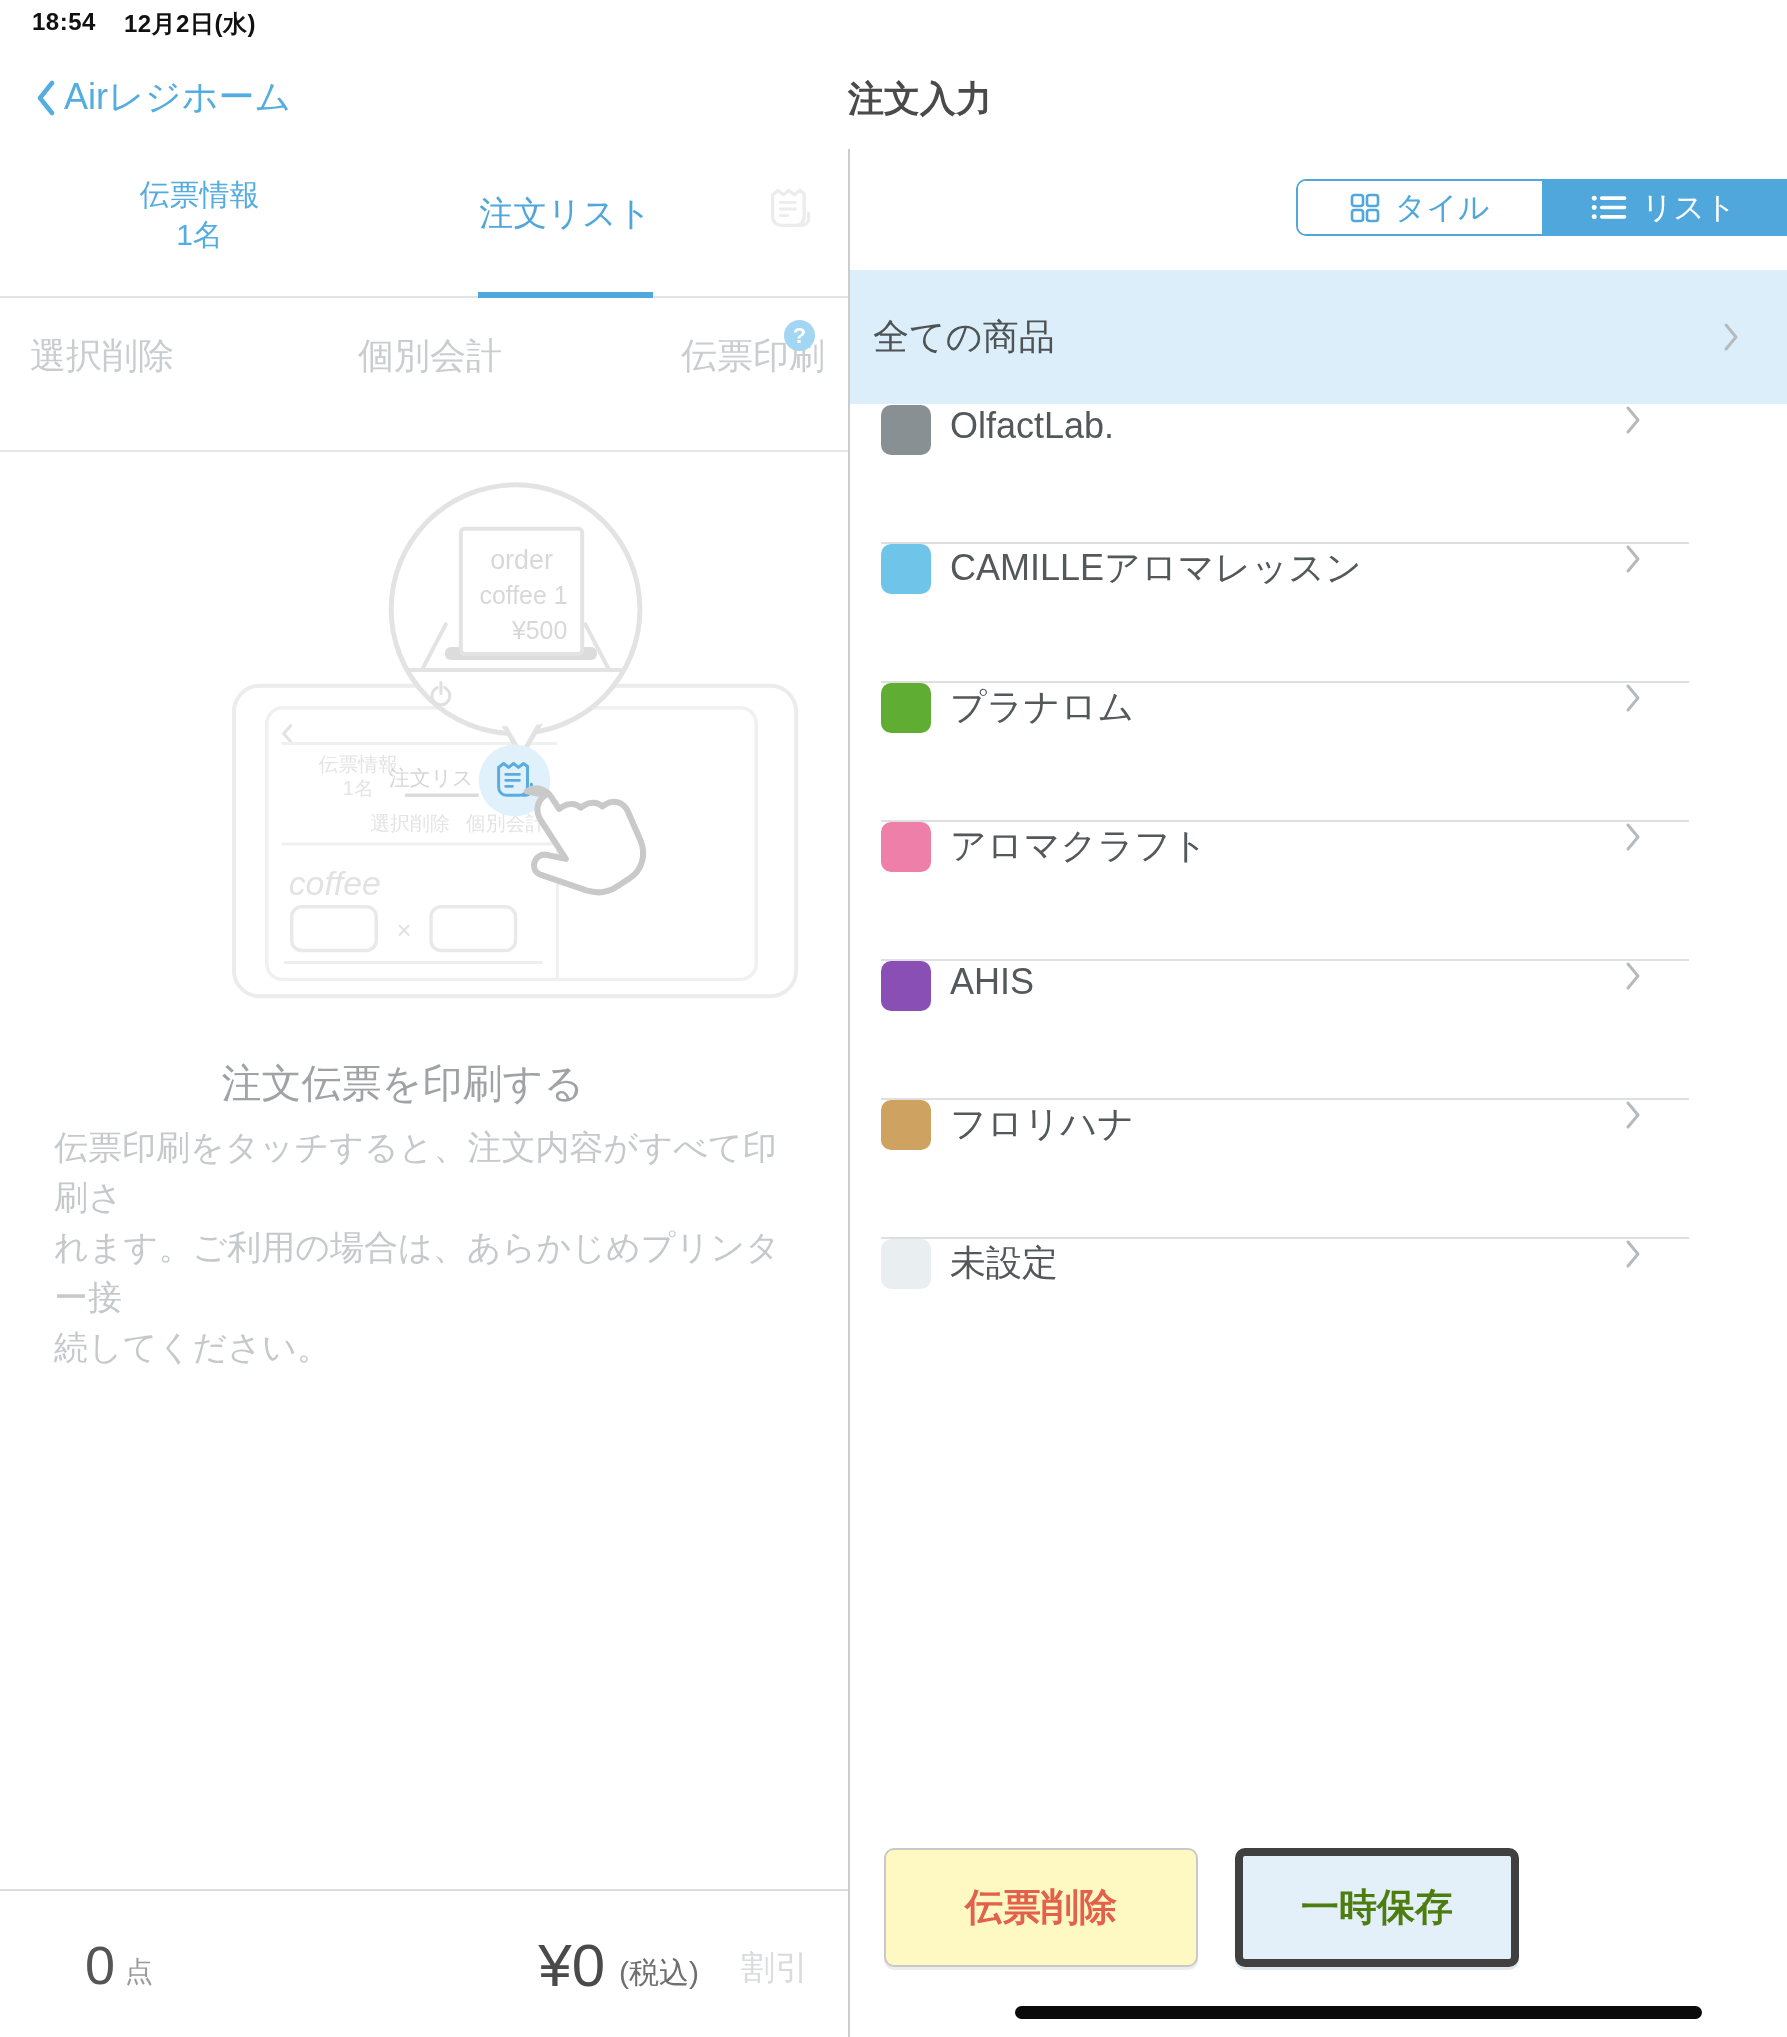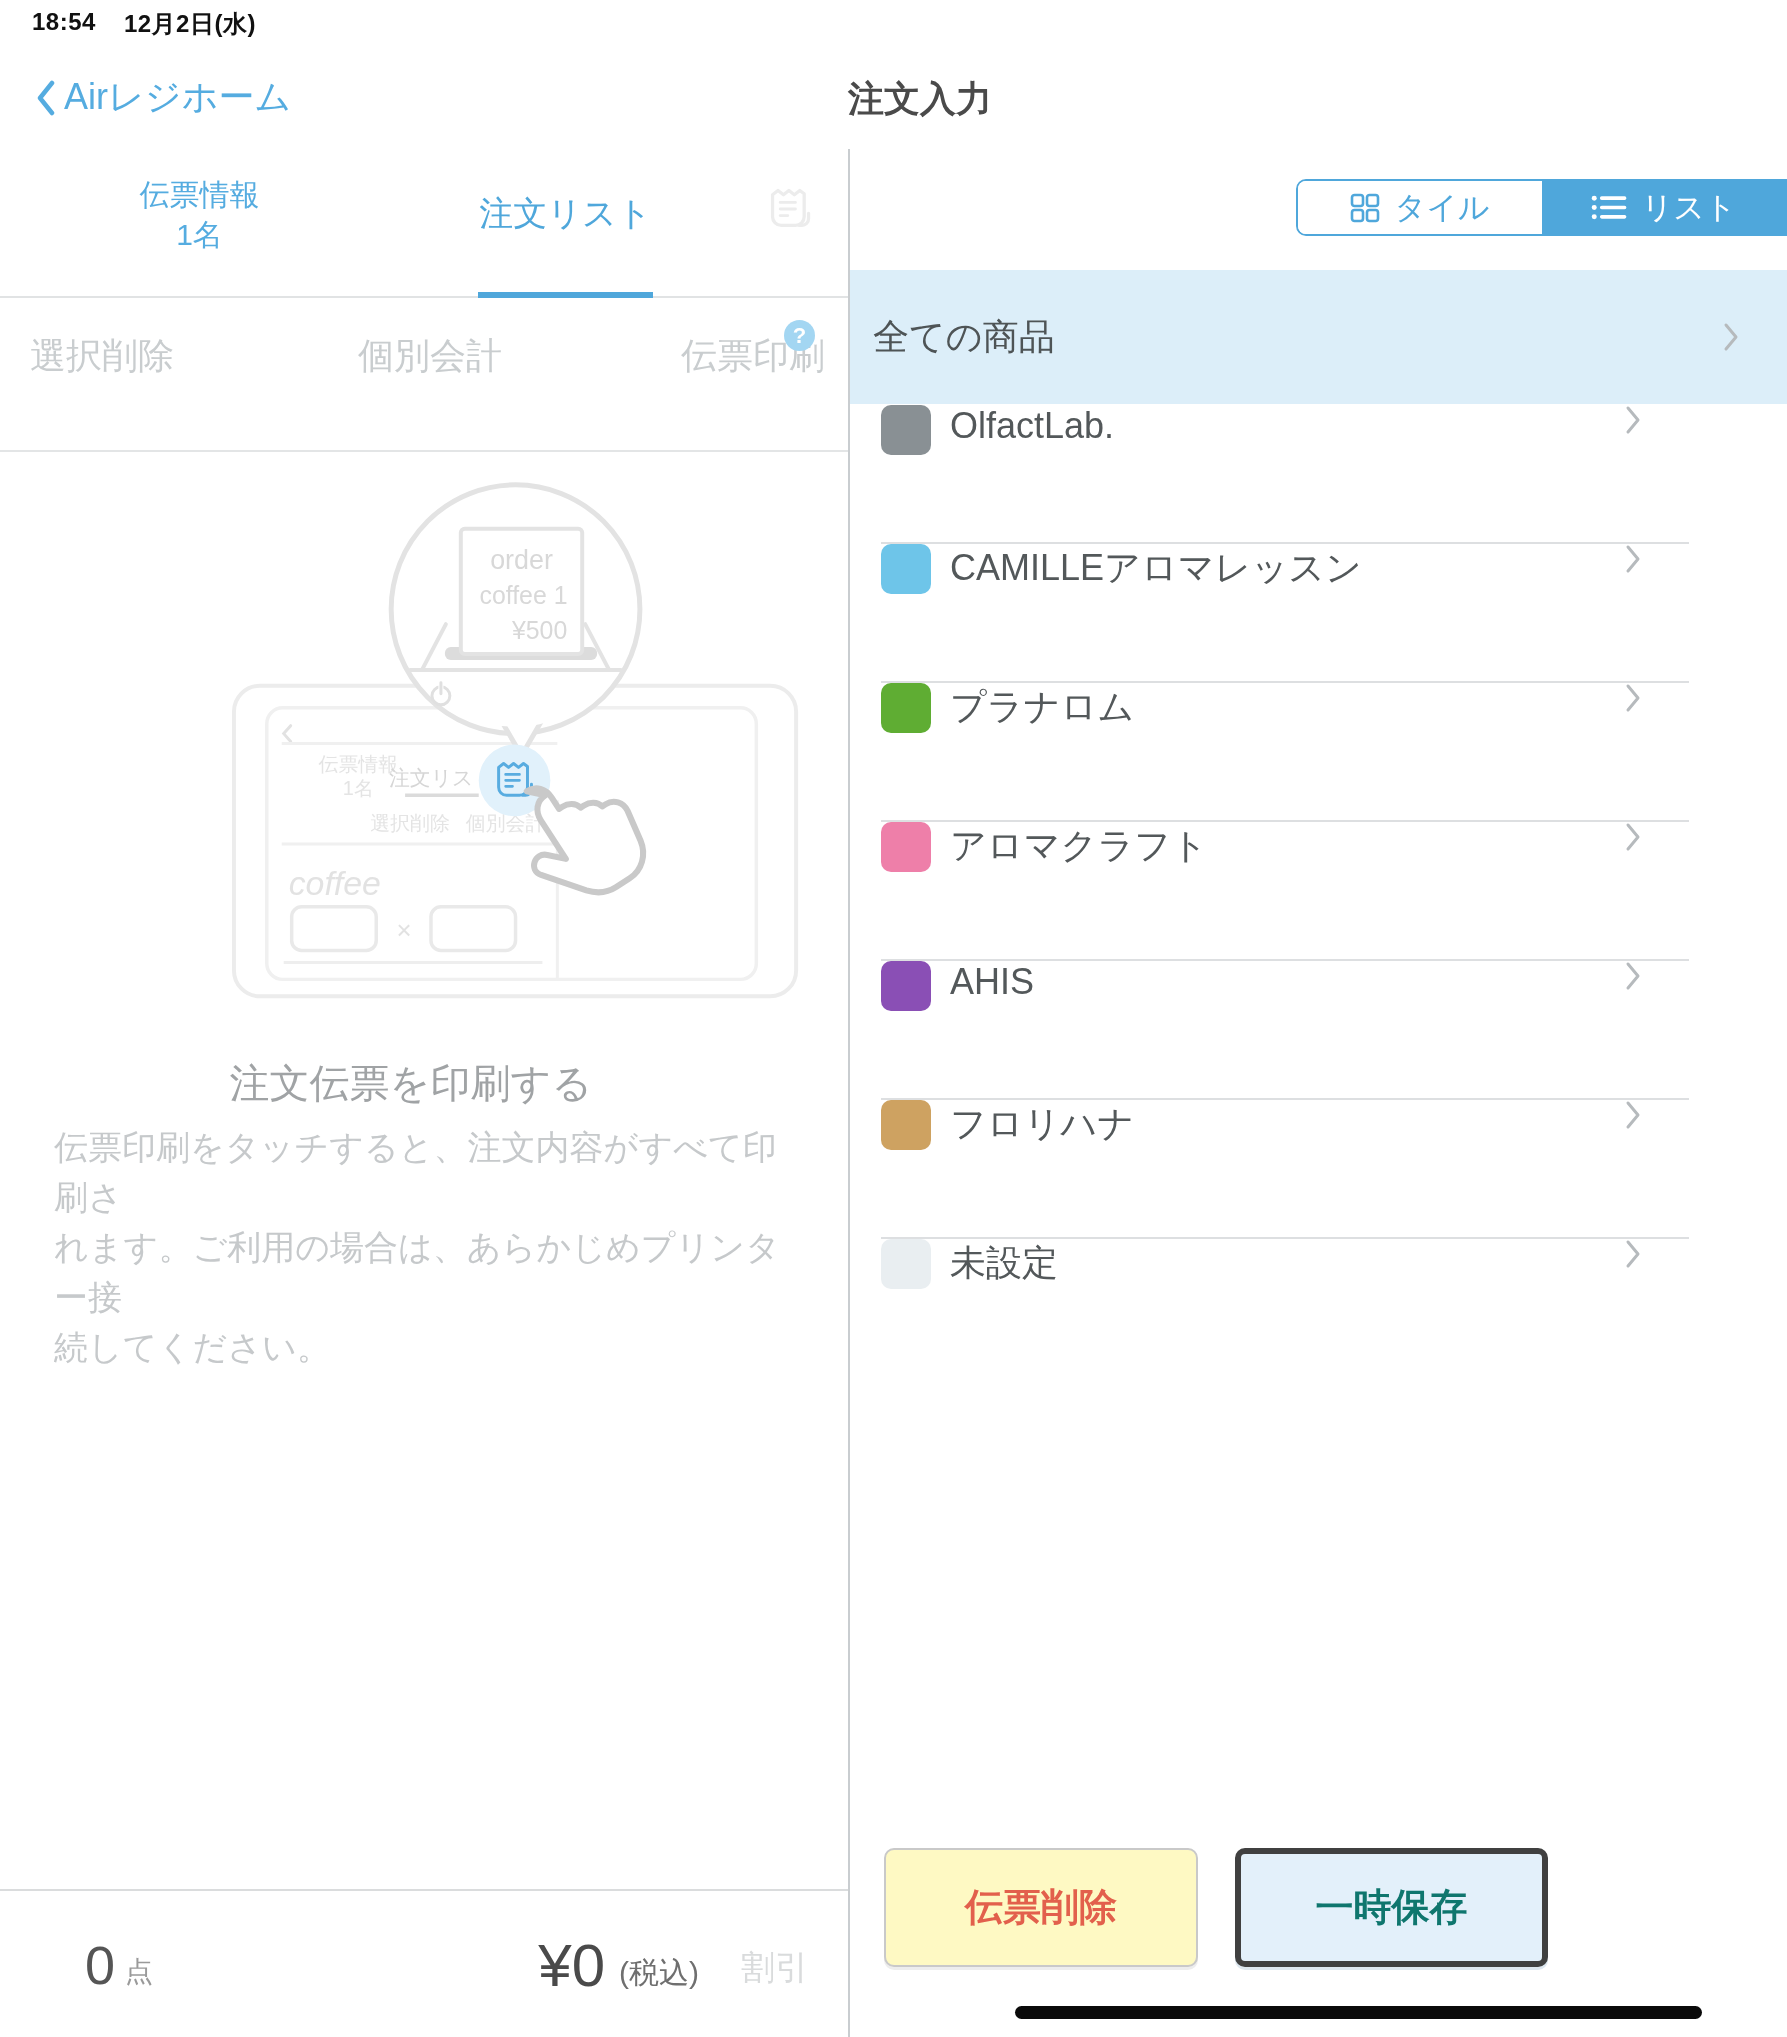--- a/index.html
+++ b/index.html
@@ -36,21 +36,21 @@
   .action-bar { position:absolute; left:0; top:151px; width:848px; height:152px; border-bottom:2px solid #e3e5e6; }
   .action-label { position:absolute; top:32px; font-size:36px; color:#c9cdcf; cursor:pointer; }
   .action-delete { left:30px; }
   .action-split  { left:358px; }
   .action-print  { left:681px; }
   .help-badge { position:absolute; left:784px; top:20px; width:31px; height:31px; border-radius:50%;
     background:#a3d6f2; color:#fff; font-size:22px; font-weight:700; text-align:center; line-height:31px; }
   
   .illustration { position:absolute; left:0; top:308px; width:848px; height:597px; }
   
-  .empty-heading { position:absolute; left:8px; top:907px; width:806px; text-align:center;
+  .empty-heading { position:absolute; left:0; top:907px; width:806px; text-align:center;
     font-size:40px; color:#a0a3a5; }
   .empty-body { position:absolute; left:54px; top:973px; width:756px;
     font-size:34px; line-height:50px; color:#c6c9cb; }
   .empty-body span { display:block; }
   
   .totals-bar { position:absolute; left:0; top:1740px; width:848px; height:148px;
     border-top:2px solid #dadcdd; background:#fff; }
   .totals-count { position:absolute; left:85px; top:0; height:148px; display:flex; align-items:center; gap:10px; }
   .totals-count .num { font-size:54px; color:#555; }
   .totals-count .unit { font-size:28px; color:#9a9a9a; padding-top:14px; }
@@ -78,22 +78,22 @@
   .cat-row:not(:last-child)::after { content:""; position:absolute; left:33px; right:0; bottom:0;
     height:2px; background:#dddfe1; }
   .cat-swatch { position:absolute; left:33px; width:50px; height:50px; border-radius:10px; }
   .cat-label { margin-left:102px; font-size:36px; color:#53585a; }
   
   .footer-btn { position:absolute; top:1699px; height:119px; border-radius:10px;
     font-size:38px; font-weight:600; display:flex; align-items:center; justify-content:center;
     cursor:pointer; font-family:inherit; }
   .btn-delete-slip { left:36px; width:314px; background:#fef9c3; border:2px solid #c9c9c9;
     color:#e2604c; box-shadow:0 3px 0 rgba(0,0,0,0.07); }
-  .btn-temp-save { left:387px; width:313px; background:#e3f0fa; border:6px solid #404040;
-    color:#0f766e; box-shadow:0 3px 0 rgba(120,160,190,0.25); }
+  .btn-temp-save { left:387px; width:284px; background:#e3f0fa; border:8px solid #404040;
+    color:#4d7c0f; box-shadow:0 3px 0 rgba(120,160,190,0.25); }
   
   .home-indicator { position:absolute; left:1015px; top:2006px; width:687px; height:13px;
     border-radius:7px; background:#0a0a0a; cursor:pointer; }
   
   svg text { font-family:"Liberation Sans", sans-serif; }
 </style>
 </head>
 <body>
 
 <svg width="0" height="0" style="position:absolute">

